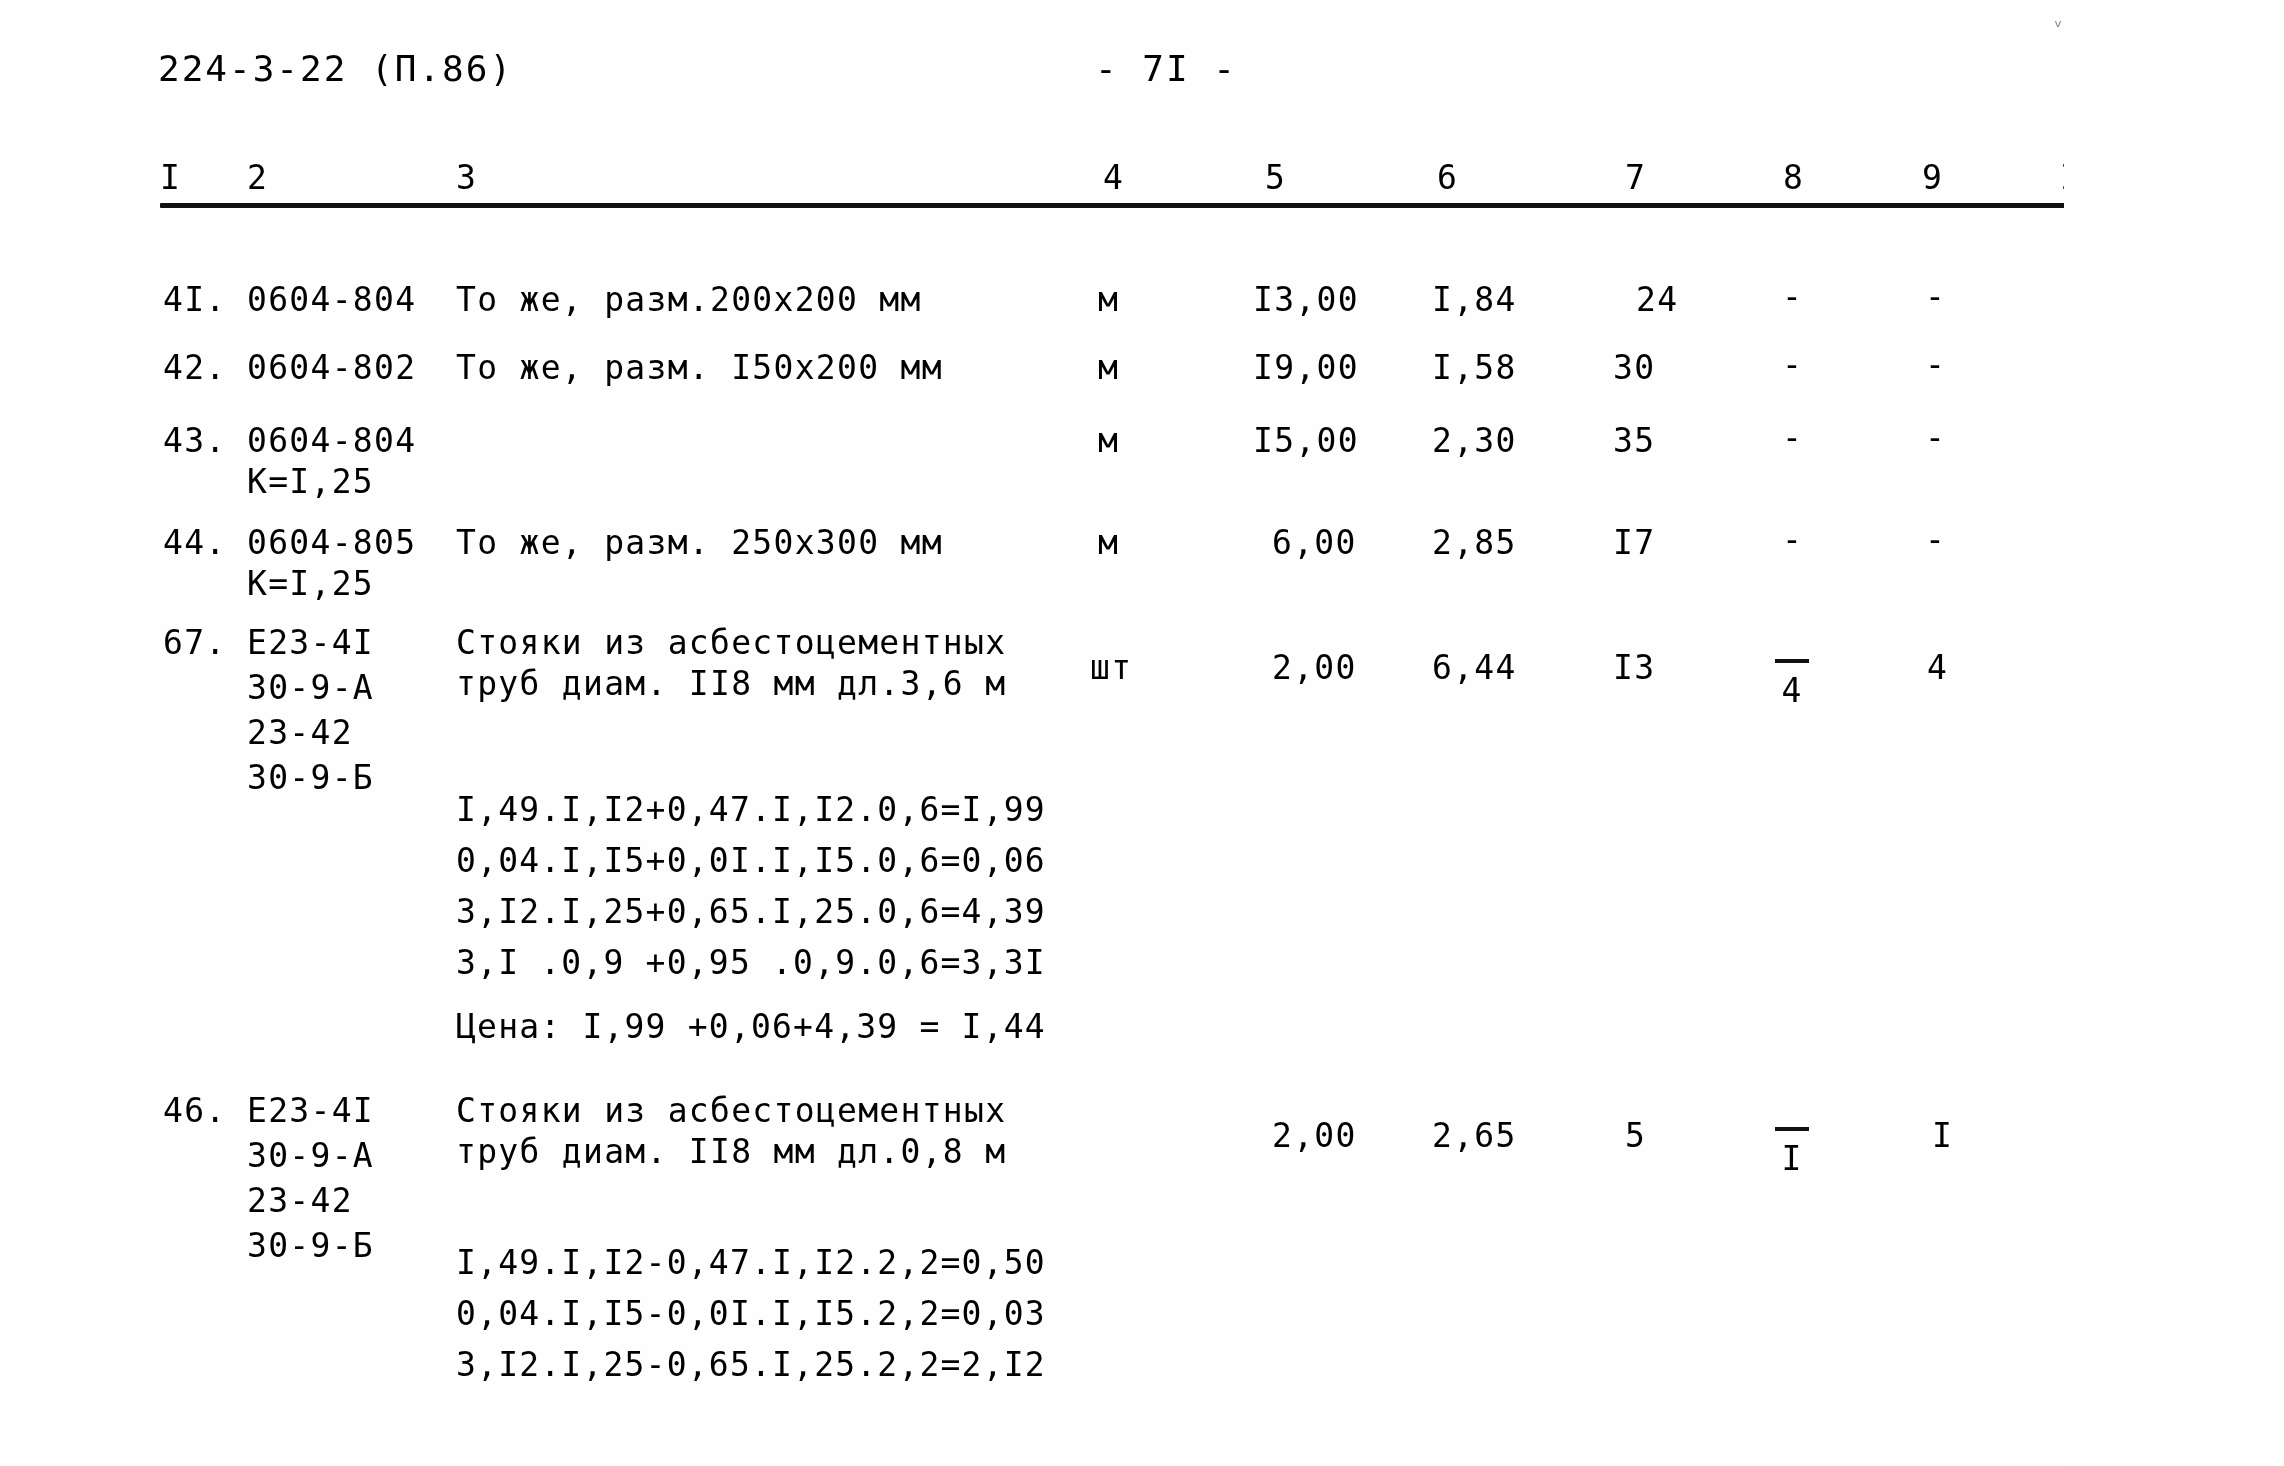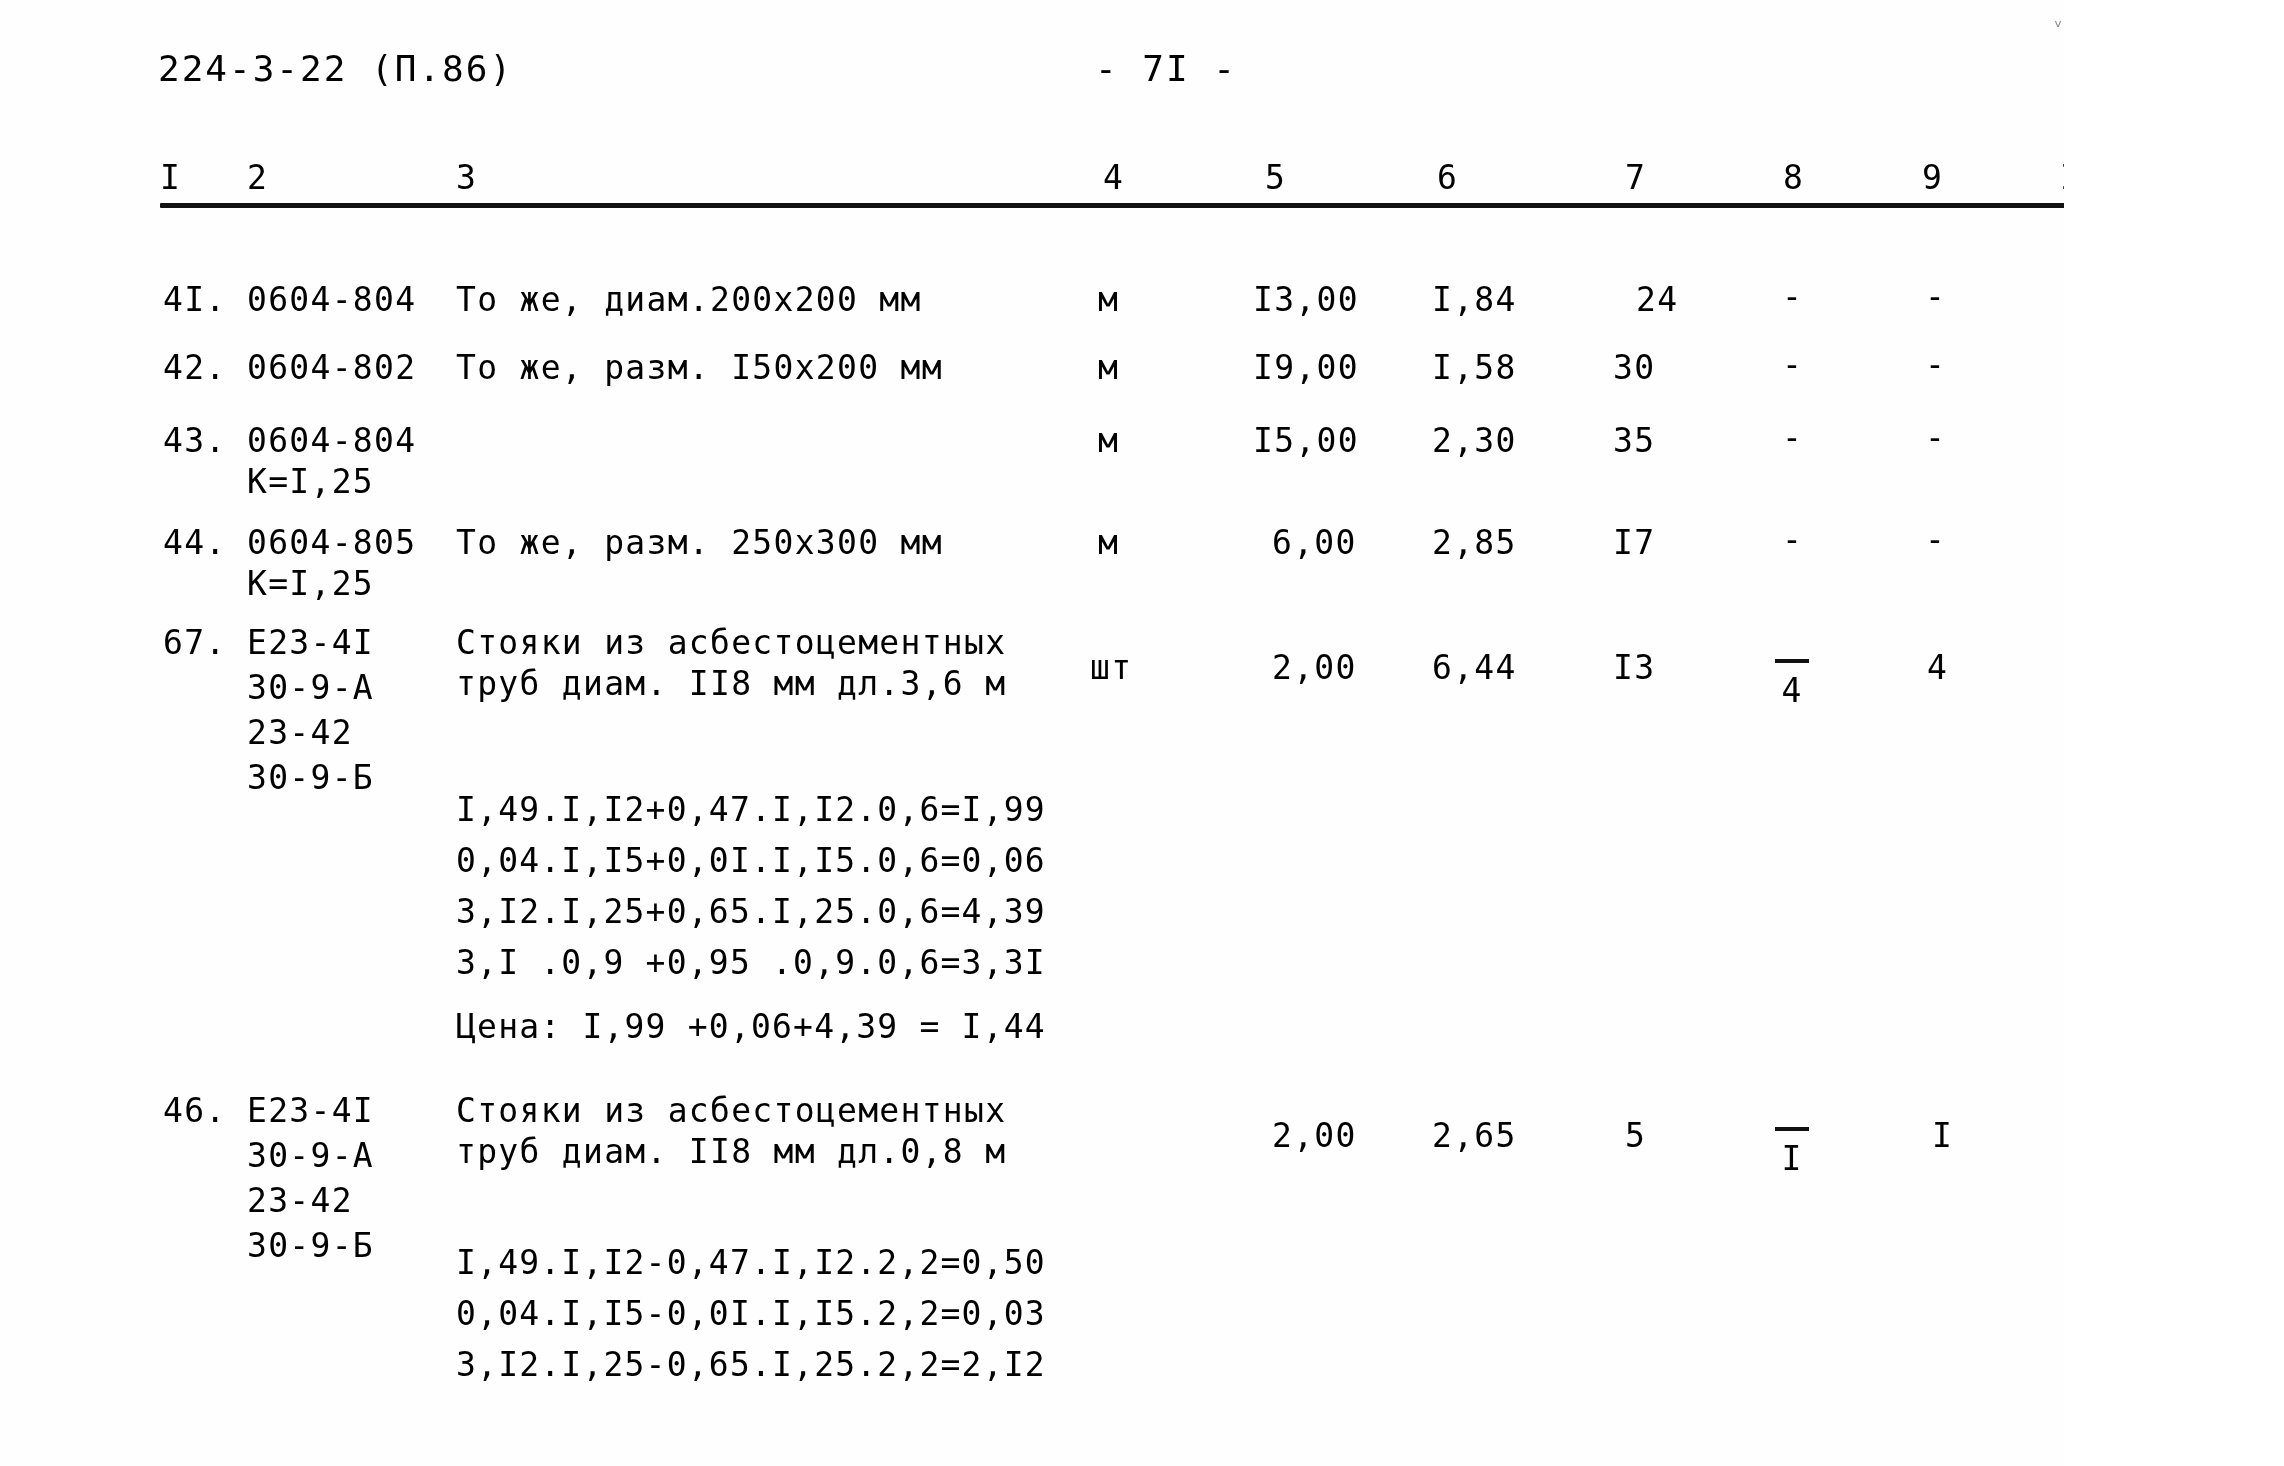--- a/index.html
+++ b/index.html
@@ -140,21 +140,21 @@
   <div class="colnum" style="left:1437px;">6</div>
   <div class="colnum" style="left:1625px;">7</div>
   <div class="colnum" style="left:1783px;">8</div>
   <div class="colnum" style="left:1922px;">9</div>
   <div class="colnum" style="left:2060px;">IO</div>
 
   <div class="rule"></div>
 
   <div class="cell c-num" style="left:163px; top:277px;">4I.</div>
   <div class="cell c-code" style="left:247px; top:277px;">0604-804</div>
-  <div class="cell c-desc" style="left:456px; top:277px;">То же, диам.200х200 мм</div>
+  <div class="cell c-desc" style="left:456px; top:277px;">То же, разм.200х200 мм</div>
   <div class="cell c-unit" style="left:1098px; top:277px;">м</div>
   <div class="cell c-val" style="left:1253px; top:277px;">I3,00</div>
   <div class="cell c-val" style="left:1432px; top:277px;">I,84</div>
   <div class="cell c-val" style="left:1636px; top:277px;">24</div>
   <div class="dash" style="left:1782px; top:277px;">-</div>
   <div class="dash" style="left:1925px; top:277px;">-</div>
   <div class="dash" style="left:2063px; top:277px;">-</div>
 
   <div class="cell c-num" style="left:163px; top:345px;">42.</div>
   <div class="cell c-code" style="left:247px; top:345px;text-align:center;">0604-802</div>

